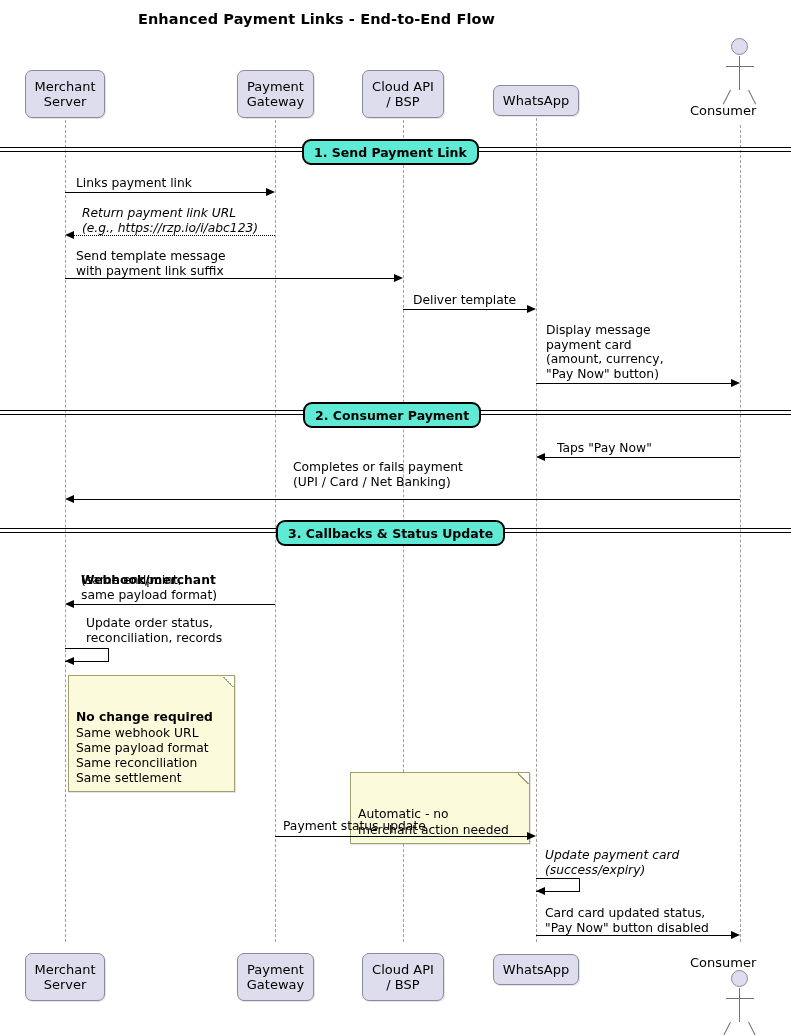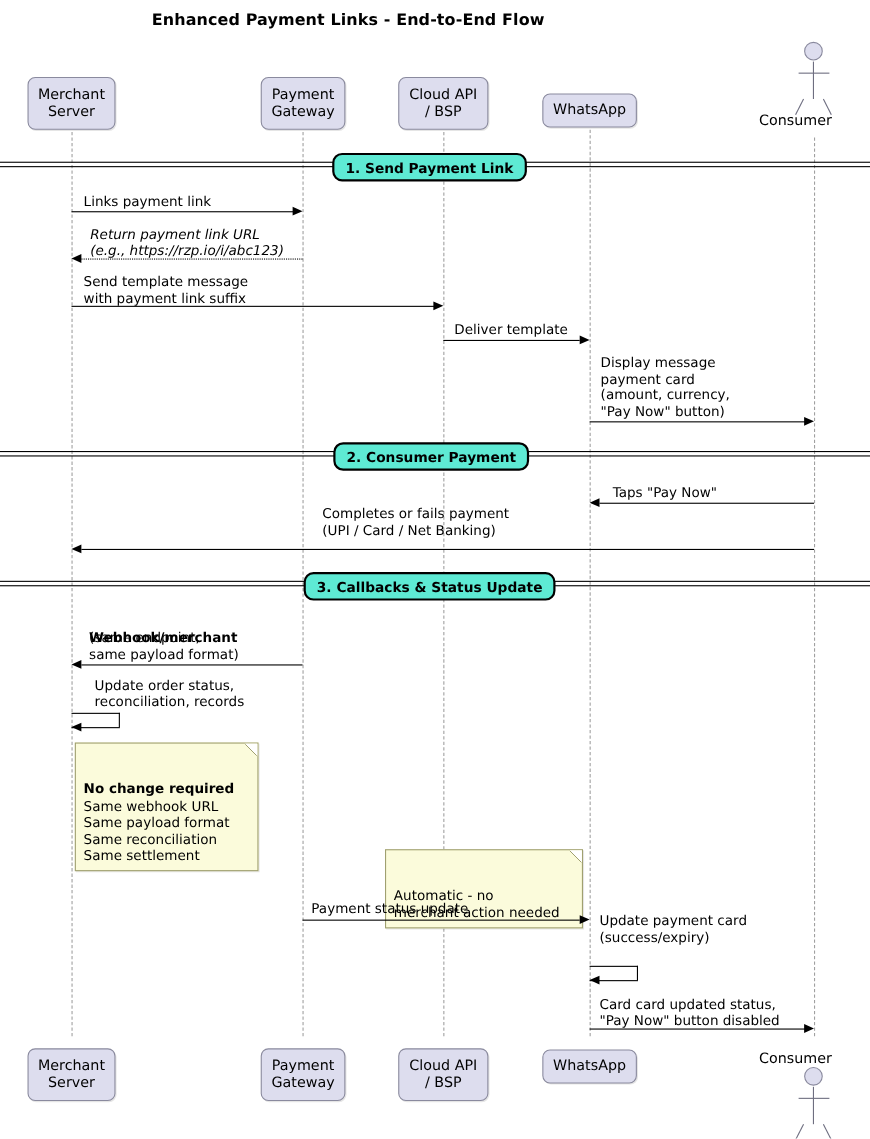--- a/index.html
+++ b/index.html
@@ -209,21 +209,21 @@
   <div class="note" style="left:350px;top:772px;width:180px;">
     <div class="fold"></div>
     <span>Automatic - no
 merchant action needed</span>
   </div>
 
   <div class="mlabel" style="left:283px;top:819px;">Payment status update</div>
   <div class="msgline" style="left:275px;top:836px;width:252px;"></div>
   <div class="arrowR" style="left:527px;top:832px;"></div>
 
-  <div class="mlabel" style="left:545px;top:830px;">Update payment card
+  <div class="mlabel" style="left:545px;top:848px;font-style:italic;">Update payment card
 (success/expiry)</div>
   <div class="selfloop" style="left:536px;top:878px;width:44px;height:14px;">
     <div class="t" style="top:0;width:44px;"></div>
     <div class="r" style="left:43px;top:0;height:13px;"></div>
     <div class="b" style="top:13px;width:44px;"></div>
   </div>
   <div class="arrowL" style="left:536px;top:887px;"></div>
 
   <div class="mlabel" style="left:545px;top:906px;">Card card updated status,
 "Pay Now" button disabled</div>

